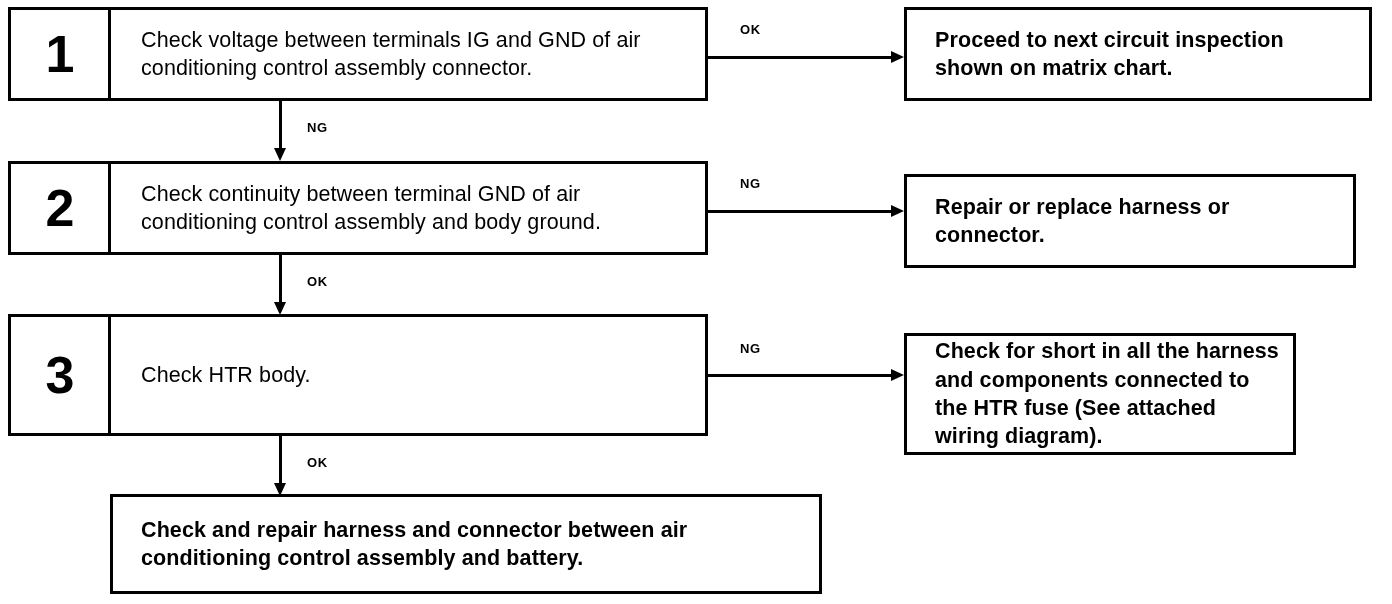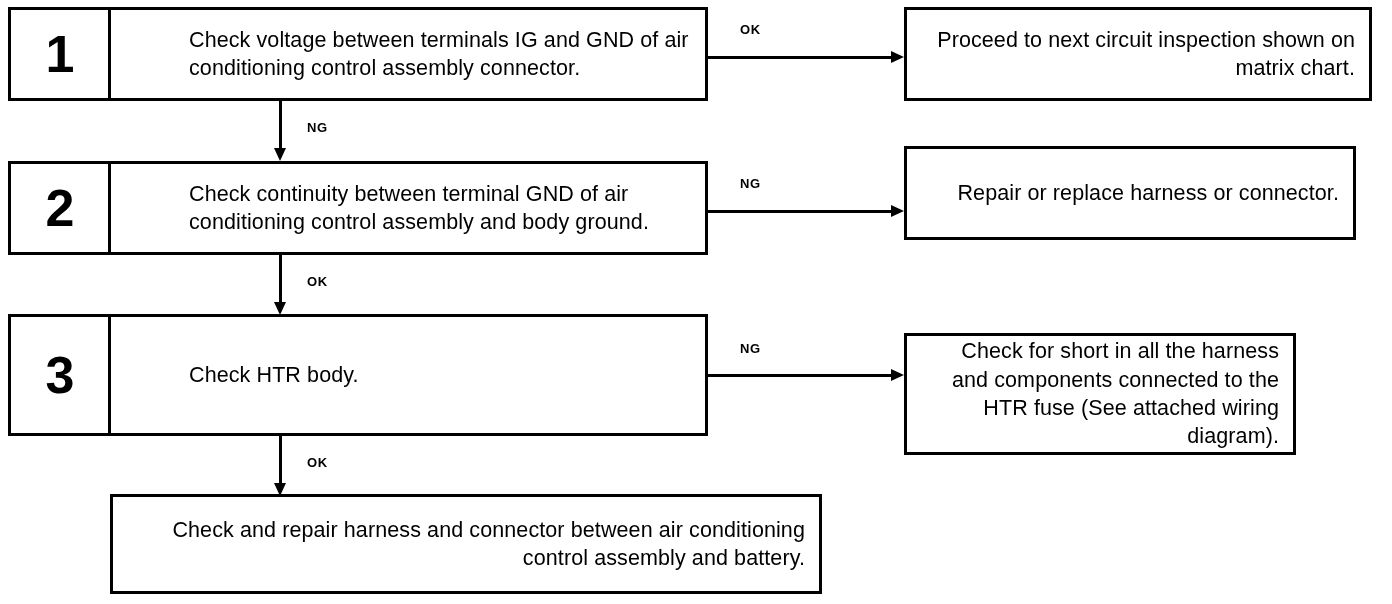--- a/index.html
+++ b/index.html
@@ -42,36 +42,34 @@
   }
   .step-text {
     flex: 1 1 auto;
     display: flex;
     align-items: center;
     padding: 0 12px 0 30px;
     font-size: 21.5px;
     line-height: 1.32;
     font-weight: 500;
     letter-spacing: 0.1px;
-    margin-left: 48px;
   }
   .step-text.mid { align-items: center; }
 
   
   .result-box {
     border: 3px solid #000;
     background: #fff;
     display: flex;
     align-items: center;
     padding: 0 14px 0 28px;
     font-size: 21.5px;
     line-height: 1.32;
-    font-weight: normal;
+    font-weight: bold;
     letter-spacing: 0.1px;
-    text-align: right;
   }
   .result-box .txt { width: 100%; }
 
   
   .v-line {
     background: #000;
     width: 3px;
   }
   .h-line {
     background: #000;
@@ -120,21 +118,21 @@
 
   <div class="abs step-box" style="left:8px; top:161px; width:700px; height:94px;">
     <div class="step-num">2</div>
     <div class="step-text">Check continuity between terminal GND of air conditioning control assembly and body ground.</div>
   </div>
 
   <div class="abs h-line" style="left:708px; top:210px; width:184px;"></div>
   <div class="abs arrow-right" style="left:891px; top:205px;"></div>
   <div class="abs edge-label" style="left:740px; top:176px;">NG</div>
 
-  <div class="abs result-box" style="left:904px; top:146px; width:452px; height:94px;">
+  <div class="abs result-box" style="left:904px; top:174px; width:452px; height:94px;">
     <span class="txt">Repair or replace harness or connector.</span>
   </div>
 
   <div class="abs v-line" style="left:279px; top:255px; height:52px;"></div>
   <div class="abs arrow-down" style="left:274px; top:302px;"></div>
   <div class="abs edge-label" style="left:307px; top:274px;">OK</div>
 
   <div class="abs step-box" style="left:8px; top:314px; width:700px; height:122px;">
     <div class="step-num">3</div>
     <div class="step-text mid">Check HTR body.</div>

